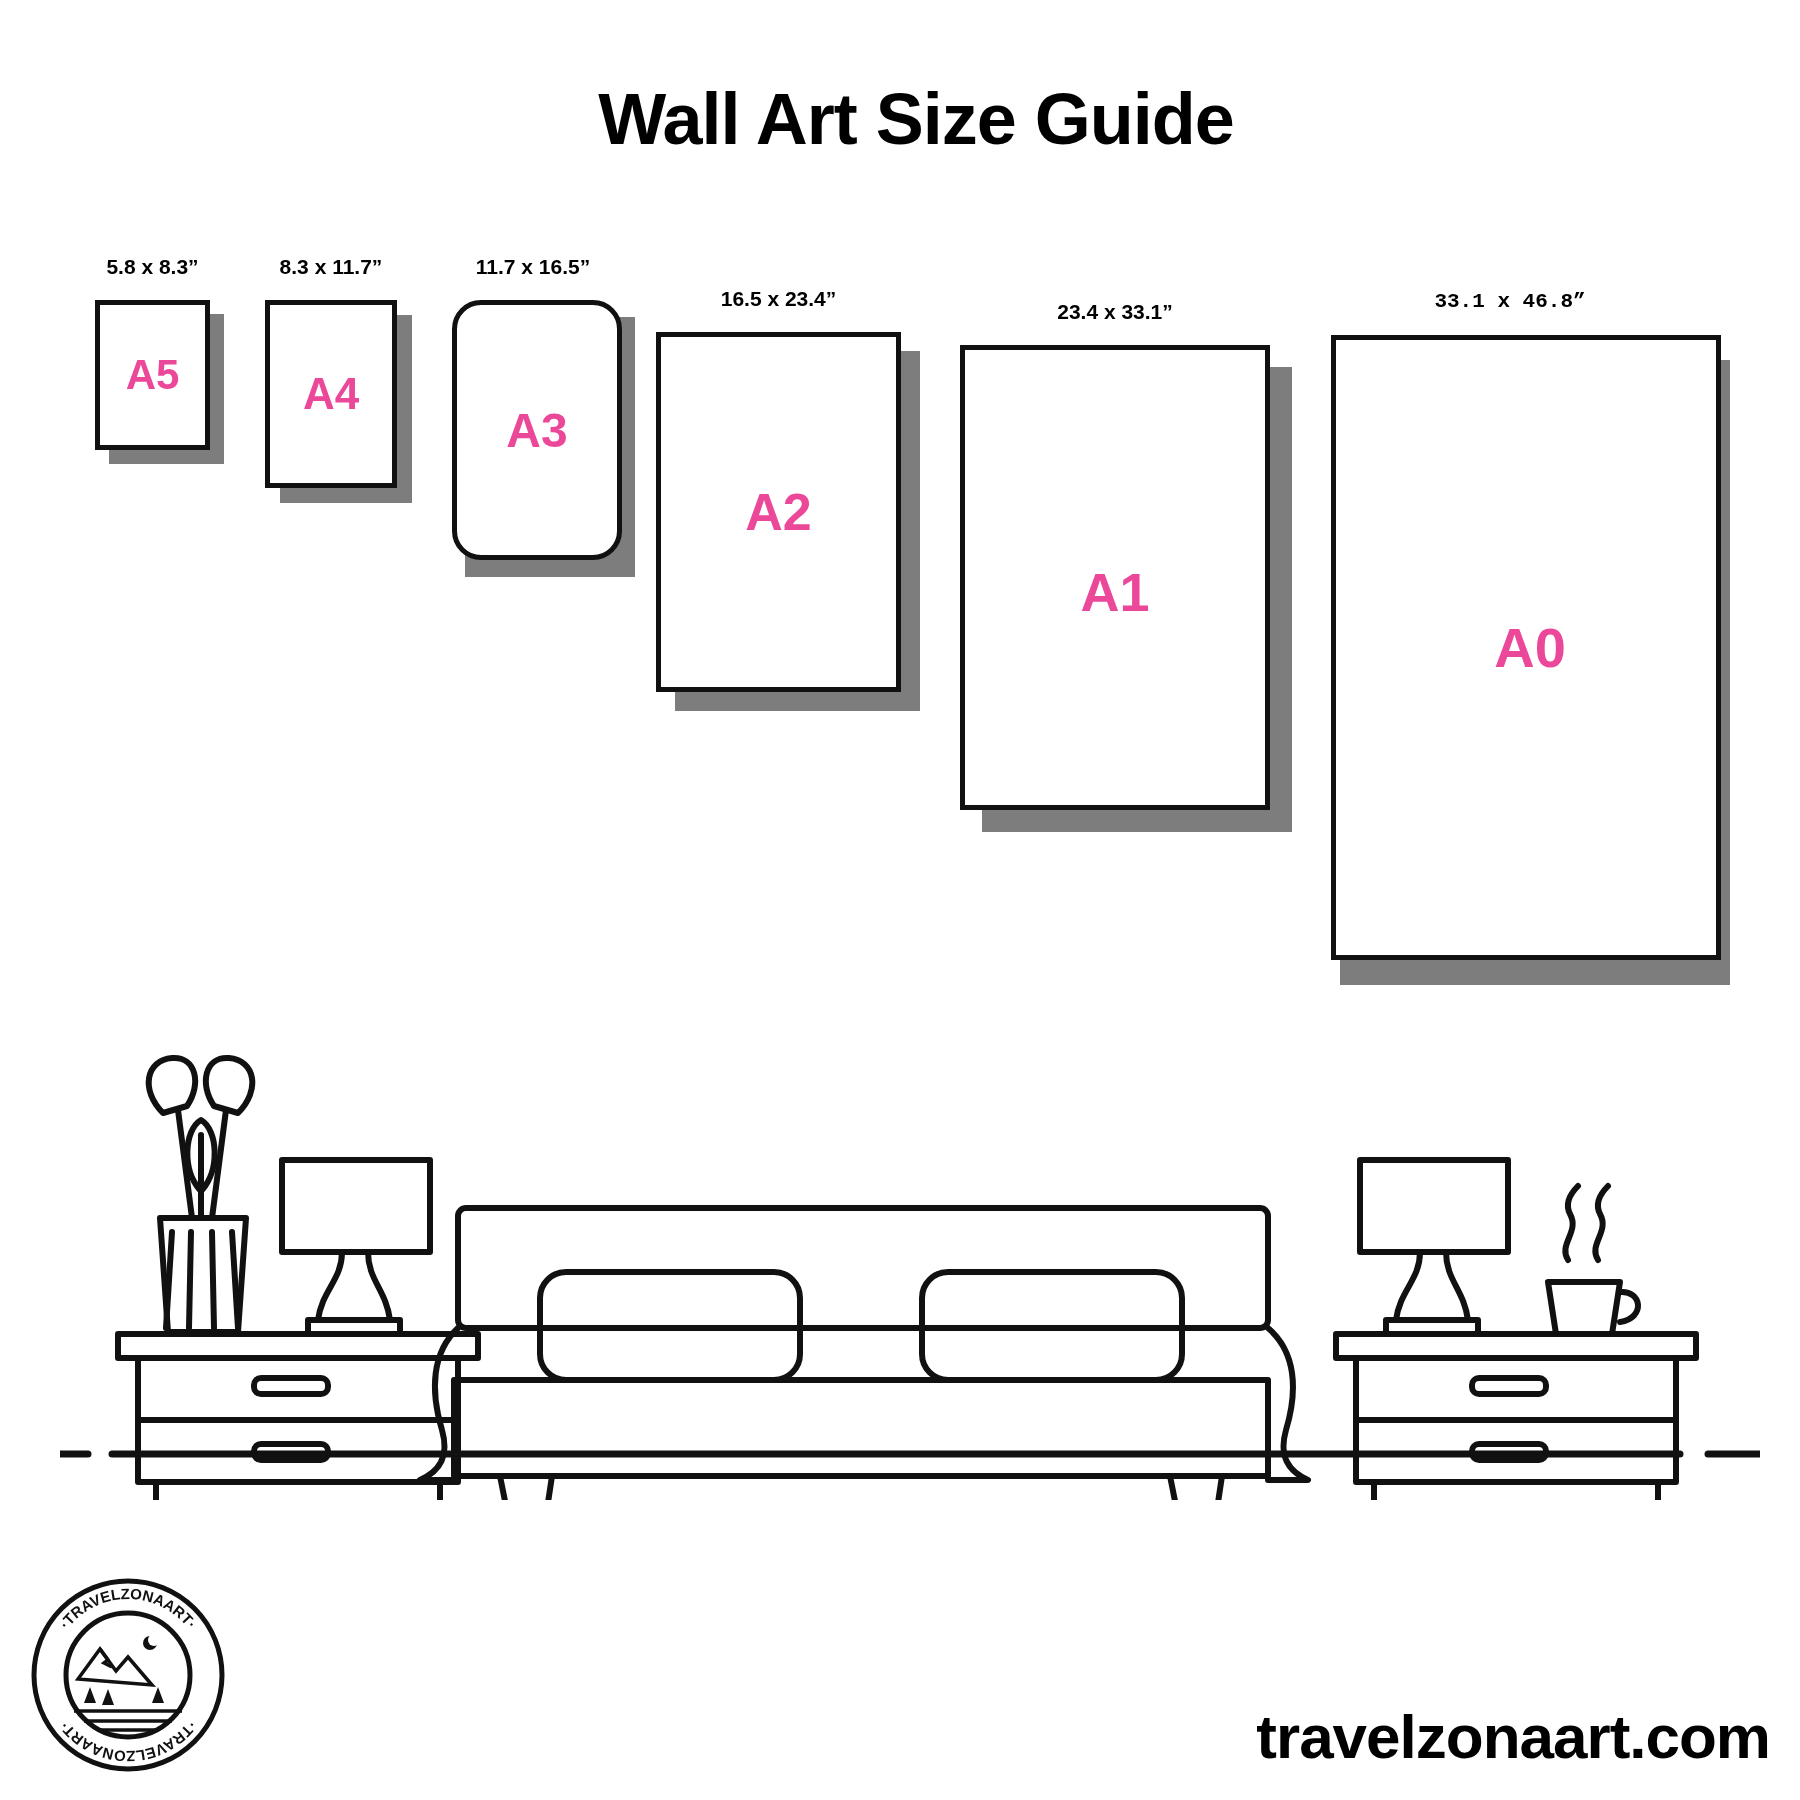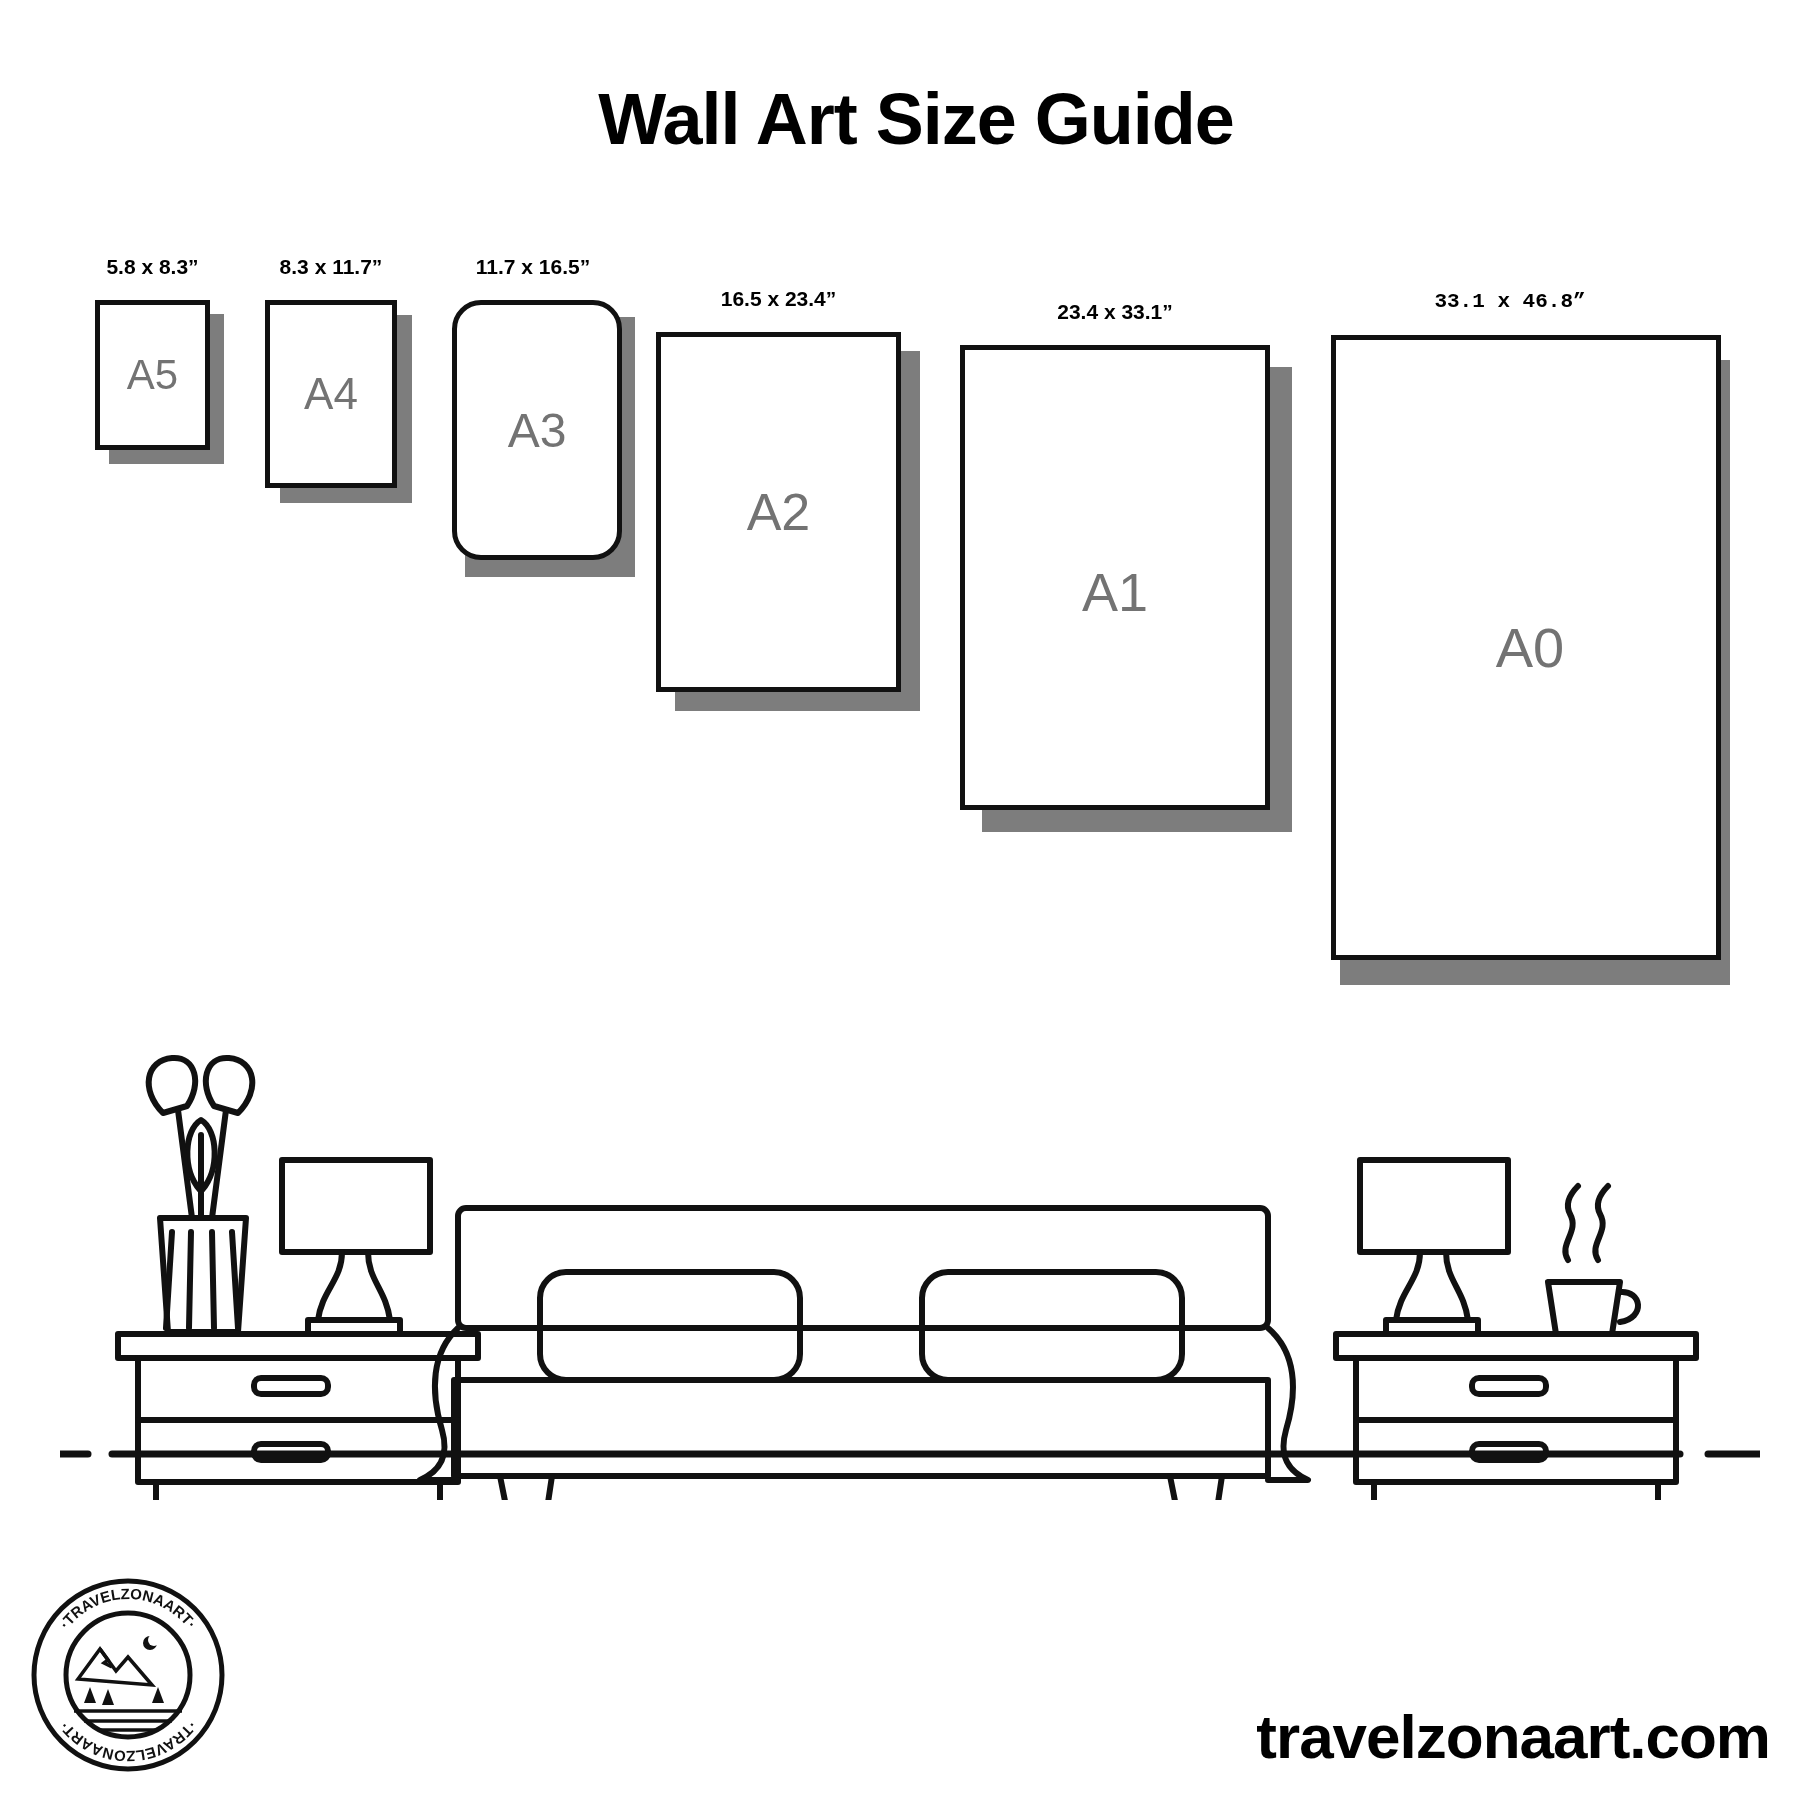--- a/index.html
+++ b/index.html
@@ -58,22 +58,22 @@
     position: absolute;
     background: #ffffff;
     border: 5px solid #111111;
     box-sizing: border-box;
     display: flex;
     align-items: center;
     justify-content: center;
   }
   .frame-name {
     font-size: 40px;
-    font-weight: 400;
-    color: #737373;
+    font-weight: 700;
+    color: #ec4899;
   }
 
   
   #room {
     position: absolute;
     left: 60px;
     top: 960px;
     width: 1700px;
     height: 540px;
   }

